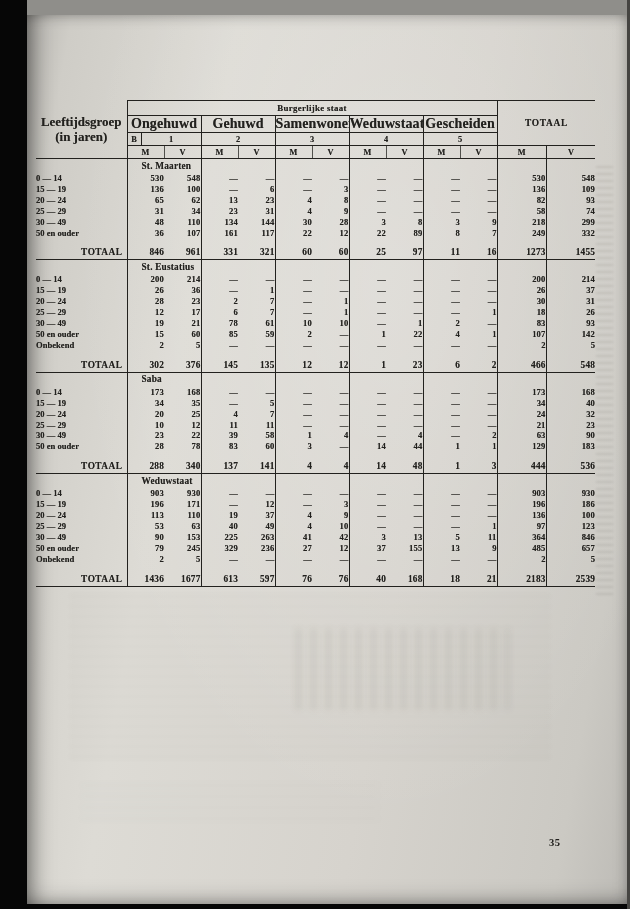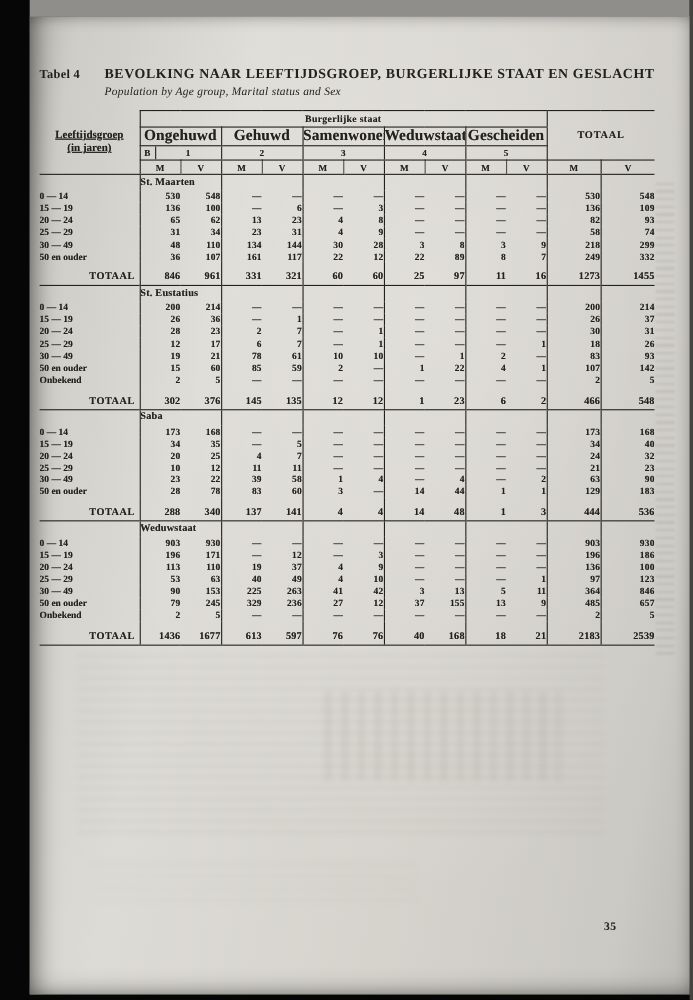--- a/index.html
+++ b/index.html
@@ -70,27 +70,27 @@
   .gb{border-left:1px solid var(--ink);}
   .vb{border-left:1px solid var(--ink);}
   .sep{border-left:1px solid rgba(34,33,30,.75);}
   .top{border-top:1.7px solid var(--ink);}
   tr.h1 th{height:14px;margin-left:44px;}
   th.bs{border-bottom:1px solid var(--ink);font-size:8.9px;letter-spacing:.3px;}
   tr.h2 th{height:14px;border-bottom:1px solid var(--ink);font-size:14px;letter-spacing:.1px;}
   tr.h3 th{height:12px;border-bottom:1px solid var(--ink);font-size:8.4px;}
   th.totaal{border-bottom:1px solid var(--ink);font-size:9.4px;letter-spacing:.7px;vertical-align:middle;}
   tr.h4 th{height:12px;border-bottom:1.7px solid var(--ink);font-size:8.3px;}
-  th.corner{border-bottom:1.7px solid var(--ink);font-size:10px;line-height:1.2;vertical-align:middle;text-decoration:underline;}
+  th.corner{border-bottom:1.7px solid var(--ink);font-size:13px;line-height:1.2;vertical-align:middle;}
   .bwrap{display:flex;height:100%;align-items:center;}
   .bbox{flex:0 0 13px;border-right:1px solid var(--ink);align-self:stretch;display:flex;align-items:center;justify-content:center;}
   .codev{flex:1;text-align:center;}
 
   tbody td{height:10.9px;font-size:8.6px;line-height:10.9px;}
-  tr.section-row td{height:14px;border-top:1px solid var(--ink);}
+  tr.section-row td{height:14px;border-top:1px solid var(--ink);padding-left:14px;}
   tr.section-row.first td{border-top:none;}
   td.section-name{text-align:left;padding-left:3px;font-size:9.3px;letter-spacing:.2px;}
   td.val{text-align:right;padding-right:6px;letter-spacing:.2px;}
   td.age{text-align:left;padding-left:26px;}
   tr.total-row td{padding-top:8px;height:13px;line-height:13px;vertical-align:bottom;font-size:9.3px;}
   tr.total-row td.age{text-align:right;padding-right:4px;padding-left:0;letter-spacing:.5px;}
   tbody tr:last-child td{border-bottom:1.7px solid var(--ink);}
 
   .page-number{position:absolute;left:549px;top:837px;font-weight:bold;font-size:10.6px;letter-spacing:.5px;}
 </style>
@@ -103,25 +103,20 @@
   <div class="paper"></div>
 
   <div class="ghost ghost-block"></div>
   <div class="ghost ghost-patch"></div>
   <div class="ghost ghost-right"></div>
   <div class="ghost ghost-bottom"></div>
 
   <div class="content">
 
     <div class="title-block">
-      <div class="title-line">
-        <span class="tabel-label">Tabel 4</span>
-        <span class="doc-title">BEVOLKING NAAR LEEFTIJDSGROEP, BURGERLIJKE STAAT EN GESLACHT</span>
-      </div>
-      <div class="doc-subtitle">Population by Age group, Marital status and Sex</div>
     </div>
 
     <table class="pop">
       <colgroup>
         <col style="width:91px">
         <col style="width:37px">
           <col style="width:37px">
         <col style="width:37px">
           <col style="width:37px">
         <col style="width:37px">

